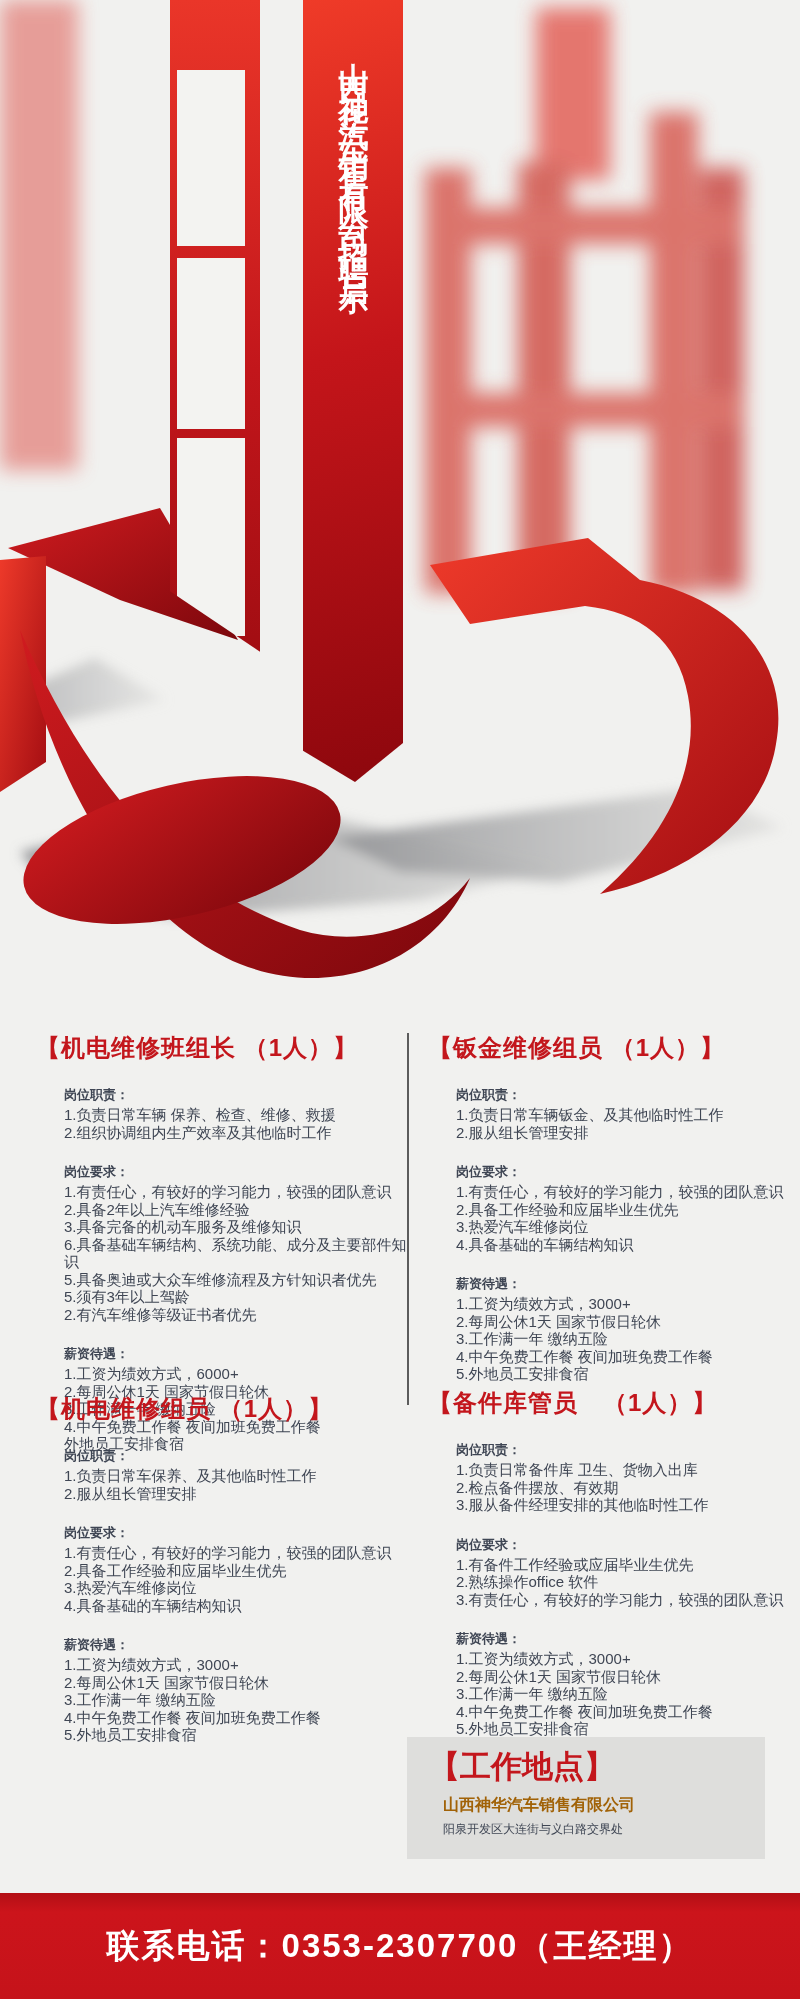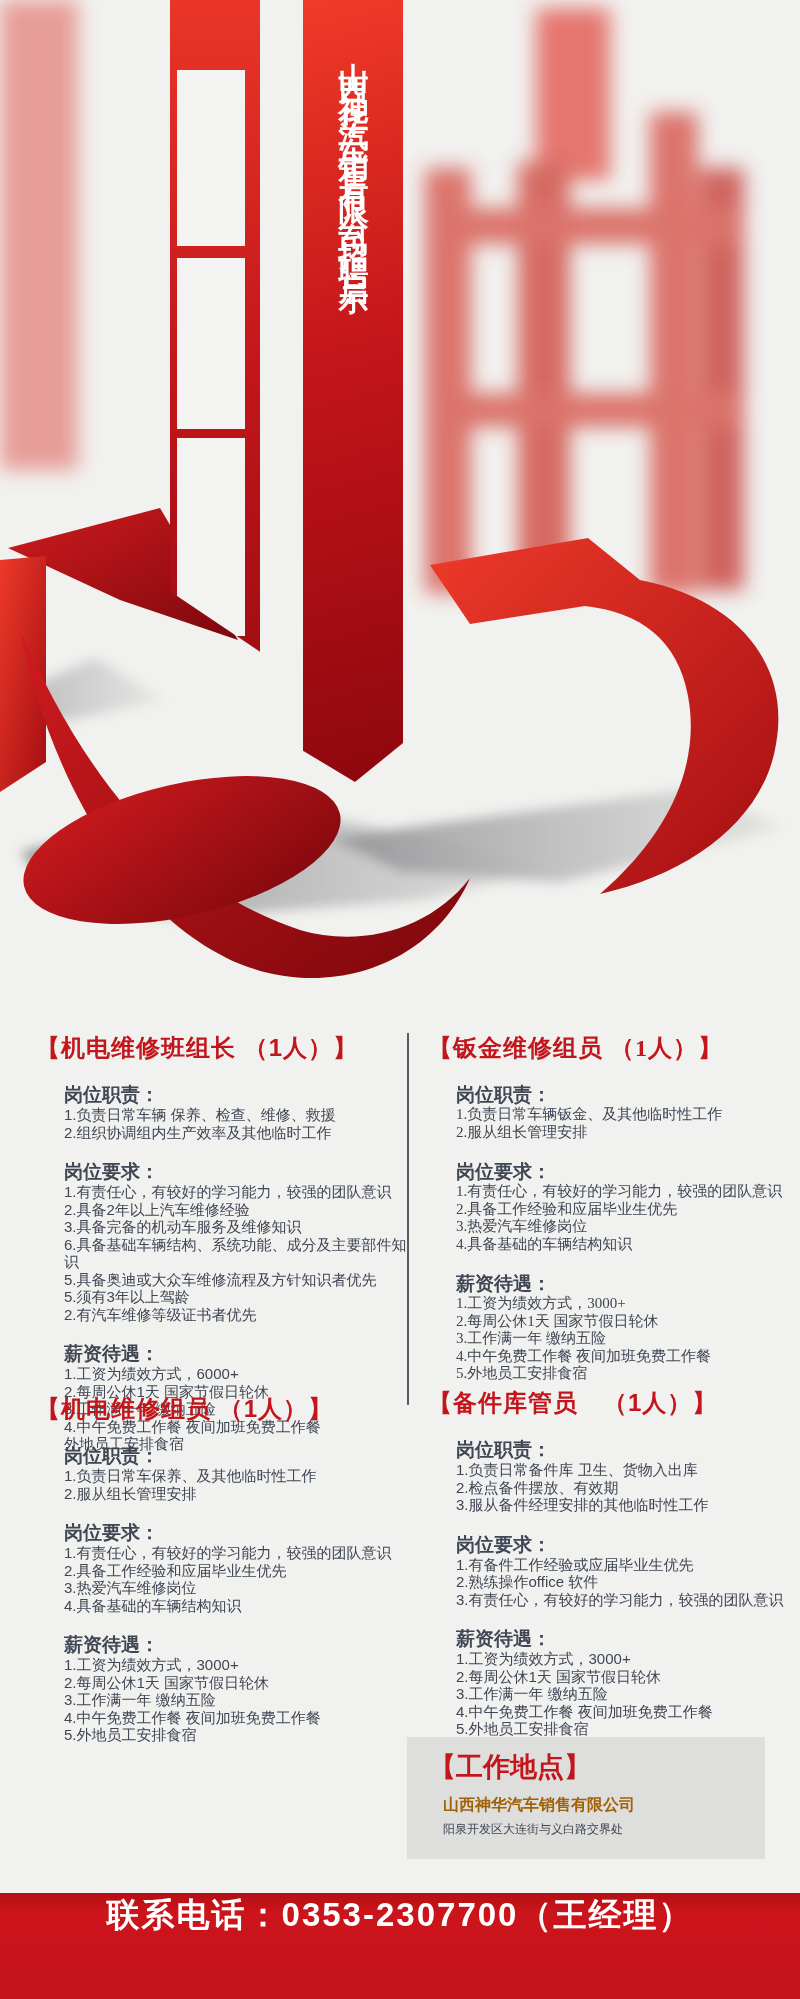--- a/index.html
+++ b/index.html
@@ -29,35 +29,35 @@
     margin-top:38px;font-family:"Liberation Serif","DejaVu Serif",serif;
   }
   
   .divider-v{position:absolute;left:407px;top:1033px;width:2px;height:372px;background:#5c5c5c;}
   .job{position:absolute;color:#3f4654;}
   .job-title{
     color:#c3161c;font-weight:900;font-size:24px;letter-spacing:1px;
     line-height:36px;margin-bottom:18px;white-space:nowrap;
   }
   .section{padding-left:28px;margin-bottom:20px;}
-  .sec-label{font-weight:bold;font-size:19px;line-height:22px;}
+  .sec-label{font-weight:bold;font-size:13px;line-height:22px;}
   .line{font-size:15px;line-height:17.5px;}
   
   .location-box{
     position:absolute;left:407px;top:1737px;width:358px;height:122px;
     background:#dededc;padding:14px 0 0 22px;box-sizing:border-box;
   }
-  .loc-title{color:#c3161c;font-weight:900;font-size:27px;line-height:32px;margin-bottom:10px;}
+  .loc-title{color:#c3161c;font-weight:900;font-size:31px;line-height:32px;margin-bottom:10px;}
   .loc-company{color:#a16207;font-weight:bold;font-size:16px;line-height:24px;padding-left:14px;}
   .loc-address{color:#3f4654;font-size:12px;line-height:24px;padding-left:14px;}
   
   .contact-bar{
     position:absolute;left:0;top:1893px;width:800px;height:106px;
     background:linear-gradient(180deg,#b30f15 0%,#cc141b 18%,#c5131a 100%);
-    display:flex;justify-content:center;
+    display:flex;align-items:center;justify-content:center;
   }
   .contact-text{color:#ffffff;font-weight:bold;font-size:33px;letter-spacing:2px;}
 </style>
 </head>
 <body>
 
 <div class="poster">
 
   <div class="art">
     <svg width="800" height="1020" viewBox="0 0 800 1020">
@@ -168,21 +168,21 @@
         </div>
         <div class="section">
           <div class="sec-label">薪资待遇：</div>
           <div class="line">1.工资为绩效方式，3000+</div>
           <div class="line">2.每周公休1天 国家节假日轮休</div>
           <div class="line">3.工作满一年 缴纳五险</div>
           <div class="line">4.中午免费工作餐 夜间加班免费工作餐</div>
           <div class="line">5.外地员工安排食宿</div>
         </div>
       </div>
-      <div class="job" style="left: 428px; top: 1030px; width: 362px; font-family: Liberation Serif, serif;">
+      <div class="job" style="left: 428px; top: 1030px; width: 362px;">
         <div class="job-title">【钣金维修组员 （1人）】</div>
         <div class="section">
           <div class="sec-label">岗位职责：</div>
           <div class="line">1.负责日常车辆钣金、及其他临时性工作</div>
           <div class="line">2.服从组长管理安排</div>
         </div>
         <div class="section">
           <div class="sec-label">岗位要求：</div>
           <div class="line">1.有责任心，有较好的学习能力，较强的团队意识</div>
           <div class="line">2.具备工作经验和应届毕业生优先</div>

